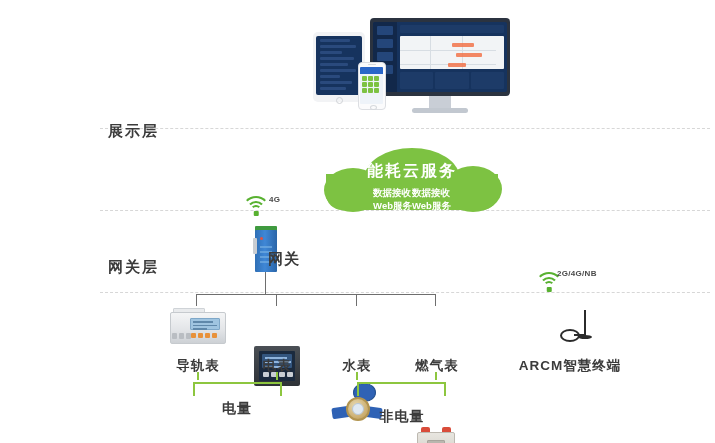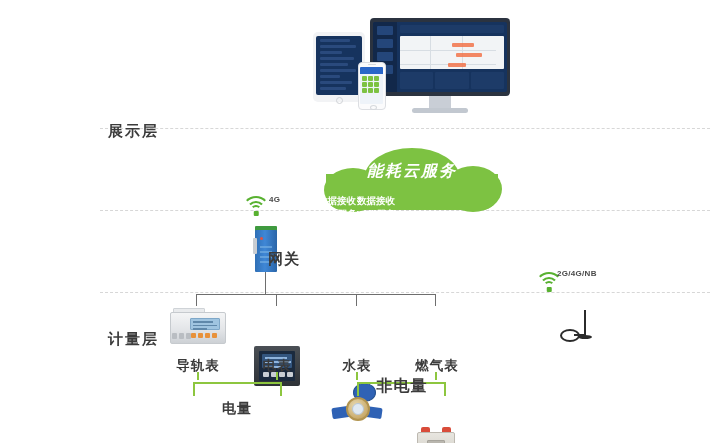--- a/index.html
+++ b/index.html
@@ -96,24 +96,24 @@
 
   
   .cloud{position:absolute;left:318px;top:148px;width:188px;height:62px;}
   .cloud .c{position:absolute;background:#7dc242;border-radius:50%;}
   .cloud .body{
     position:absolute;left:8px;top:26px;width:172px;height:36px;background:#7dc242;
     border-radius:0 0 16px 16px;
   }
   .cloud .txt{position:absolute;left:0;top:0;width:188px;text-align:center;}
   .cloud .ttl{
-    margin-top:13px;font-size:16px;font-weight:700;color:#ffffff;letter-spacing:2px;font-style:italic;
+    margin-top:13px;font-size:16px;font-weight:700;color:#ffffff;letter-spacing:2px;
   }
   .cloud .subs{
-    margin-top:12px;display:flex;gap:0;
+    margin-top:4px;display:flex;justify-content:center;gap:0;
   }
   .cloud .subcol{font-size:9.5px;line-height:13px;color:#ffffff;font-weight:700;text-align:left;}
 
   
   .wifi{position:absolute;width:26px;height:20px;}
   .wifi span{
     position:absolute;left:50%;border:2.2px solid #58b130;border-bottom-color:transparent;
     border-left-color:transparent;border-right-color:transparent;border-radius:50%;
     transform:translateX(-50%);
   }
@@ -240,21 +240,21 @@
 </head>
 <body>
 
 <div class="stage">
 
   <div class="divider" style="top:128px;"></div>
   <div class="divider" style="top:210px;"></div>
   <div class="divider" style="top:292px;"></div>
 
   <div class="layer-label" style="top:82px;margin-top:40px;">展示层</div>
-  <div class="layer-label" style="top:330px;">计量层</div>
+  <div class="layer-label" style="top:258px;">网关层</div>
 
   <div class="tablet">
     <div class="tbody"></div>
     <div class="tscreen">
       <div class="tline" style="width:30px;"></div>
       <div class="tline" style="width:36px;"></div>
       <div class="tline" style="width:22px;"></div>
       <div class="tline" style="width:34px;"></div>
       <div class="tline" style="width:28px;"></div>
       <div class="tline" style="width:36px;"></div>
@@ -430,29 +430,30 @@
       <span class="dot"></span>
   </div>
   <div class="tinylabel" style="left:557px;top:269px;">2G/4G/NB</div>
 
   <div class="ant" style="left:560px;top:310px;">
     <div class="rod"></div>
     <div class="base"></div>
     <div class="wire"></div>
     <div class="coil"></div>
   </div>
+  <div class="cap" style="left:515px;top:357px;width:110px;">ARCM智慧终端</div>
 
   <div class="gln" style="left:193px;top:382px;width:1.5px;height:14px;"></div>
   <div class="gln" style="left:193px;top:382px;width:88px;height:1.5px;"></div>
   <div class="gln" style="left:280px;top:382px;width:1.5px;height:14px;"></div>
   <div class="cap" style="left:207px;top:400px;width:60px;font-size:14px;">电量</div>
 
   <div class="gln" style="left:357px;top:382px;width:1.5px;height:14px;"></div>
   <div class="gln" style="left:357px;top:382px;width:88px;height:1.5px;"></div>
   <div class="gln" style="left:444px;top:382px;width:1.5px;height:14px;"></div>
-  <div class="cap" style="left:366px;top:376px;width:72px;font-size:16px;">非电量</div>
+  <div class="cap" style="left:366px;top:408px;width:72px;font-size:14px;">非电量</div>
 
   <div class="gln" style="left:197px;top:372px;width:1.5px;height:8px;"></div>
   <div class="gln" style="left:276px;top:372px;width:1.5px;height:8px;"></div>
   <div class="gln" style="left:356px;top:372px;width:1.5px;height:8px;"></div>
   <div class="gln" style="left:435px;top:372px;width:1.5px;height:8px;"></div>
 
 </div>
 
 </body></html>

